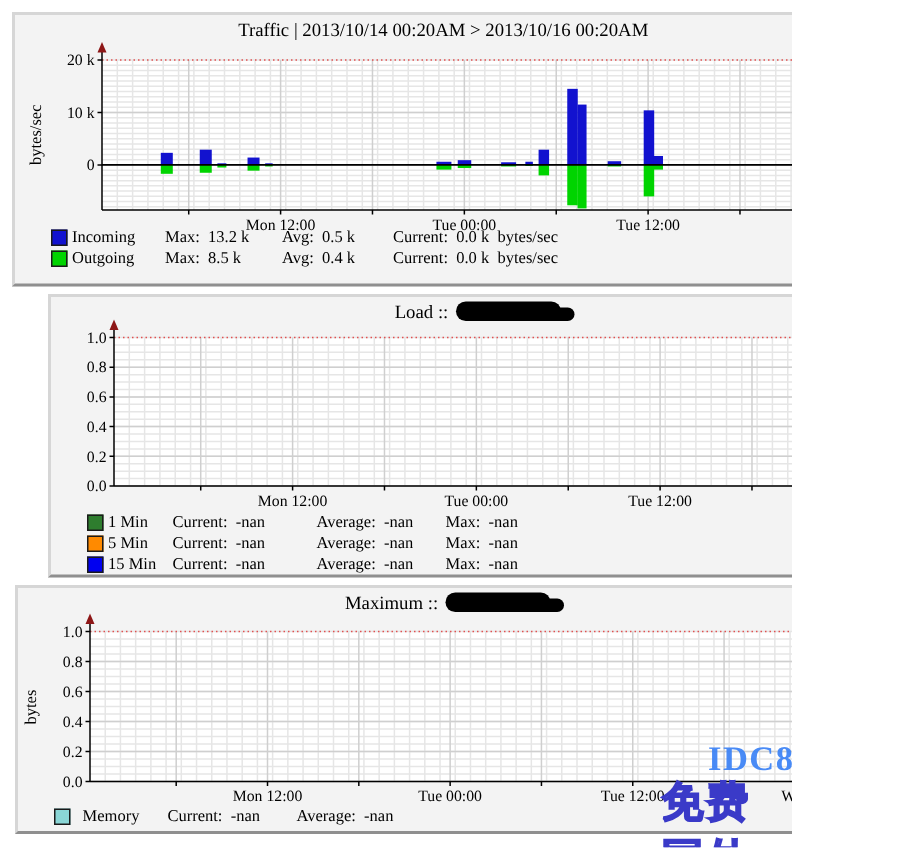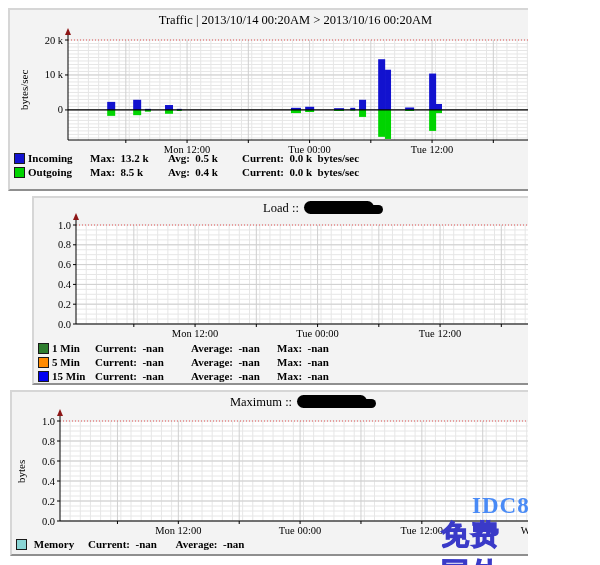--- a/index.html
+++ b/index.html
@@ -12,21 +12,21 @@
   .redact{display:inline-block;width:70px;height:13px;background:#000;border-radius:7px;
           vertical-align:-2px;margin-left:5px;position:relative;}
   .redact::after{content:"";position:absolute;right:-9px;bottom:0;width:28px;height:9px;
           background:#000;border-radius:5px;}
   .vwm{position:absolute;top:4px;right:2px;writing-mode:vertical-rl;
        font-family:"DejaVu Sans Mono",monospace;font-size:6px;letter-spacing:1.5px;
        color:#9c9c9c;user-select:none;}
   .ylab{position:absolute;writing-mode:vertical-rl;transform:rotate(180deg);
         font-size:11px;display:flex;align-items:center;justify-content:center;}
   svg.plot{position:absolute;left:0;top:0;}
-  .legend{position:absolute;left:4px;right:8px;font-size:11px;font-weight:bold;}
+  .legend{position:absolute;left:24px;right:8px;font-size:11px;}
   .lrow{display:grid;align-items:center;height:14px;}
   .g-traffic{grid-template-columns:14px 62px 78px 74px auto;}
   .g-load{grid-template-columns:14px 43px 96px 86px auto;}
   .g-mem{grid-template-columns:14px 48px 89px 86px auto;text-align:center;}
   .sq{width:9px;height:9px;border:1px solid #1a1a1a;display:inline-block;}
   .lcell{white-space:pre;}
   #wm-site{position:absolute;left:472px;top:493px;font-size:23px;font-weight:bold;
            letter-spacing:1px;color:#3b82f6;opacity:.92;z-index:9;}
   #wm-cn{position:absolute;left:441px;top:516px;font-size:28px;font-weight:bold;
          letter-spacing:2px;color:#8080da;-webkit-text-stroke:1.2px #3a3ac8;z-index:9;

